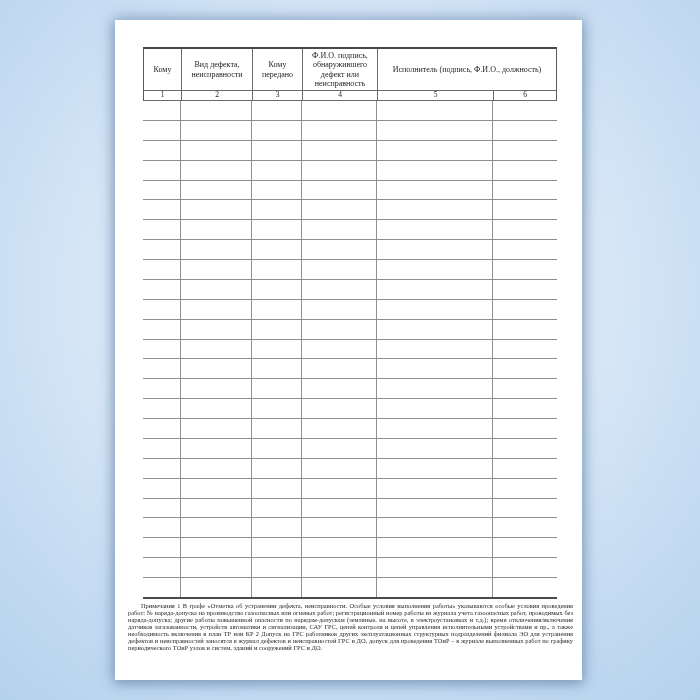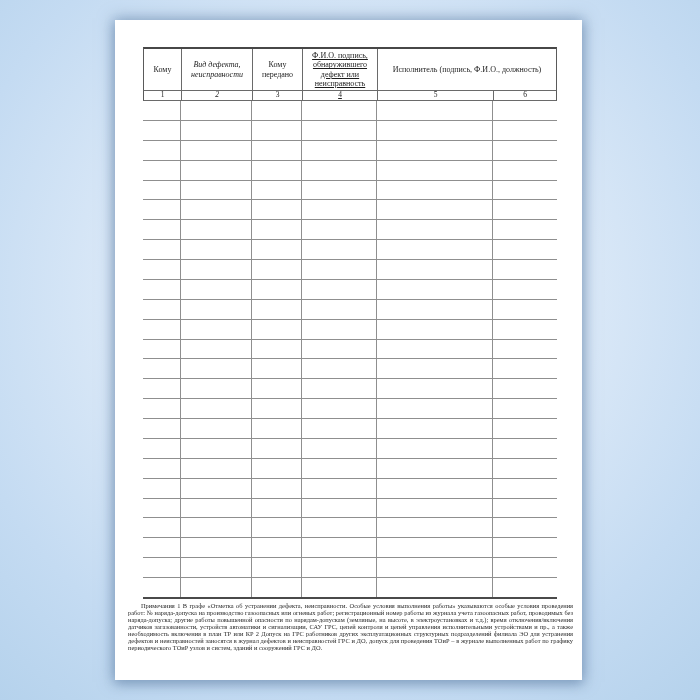--- a/index.html
+++ b/index.html
@@ -42,23 +42,23 @@
   .tbody {
     height: 496px; display: flex; flex-direction: column;
     border-bottom: 2px solid #4a4a4a;
   }
   .trow { flex: 1 1 auto; display: flex; border-bottom: 1px solid #8f8f8f; }
   .trow:last-child { border-bottom: none; }
   .tcell { box-sizing: border-box; flex: 0 0 auto; border-right: 1px solid #8f8f8f; }
   .tcell:last-child { border-right: none; flex: 1 1 auto; }
 
   .c0 { width: 38px; }
-  .c1 { width: 71px; font-style: italic; }
+  .c1 { width: 71px; }
   .c2 { width: 50px; }
-  .c3 { width: 75px; text-decoration: underline; }
+  .c3 { width: 75px; }
   .c4 { width: 116px; }
   .c5 { width: 64px; }
 
   .notes {
     position: absolute; left: 13px; top: 582px; width: 445px;
     font-size: 6.4px; line-height: 7px; text-align: justify; text-indent: 13px;
     color: #2a2a2a;
   }
 </style>
 </head>

